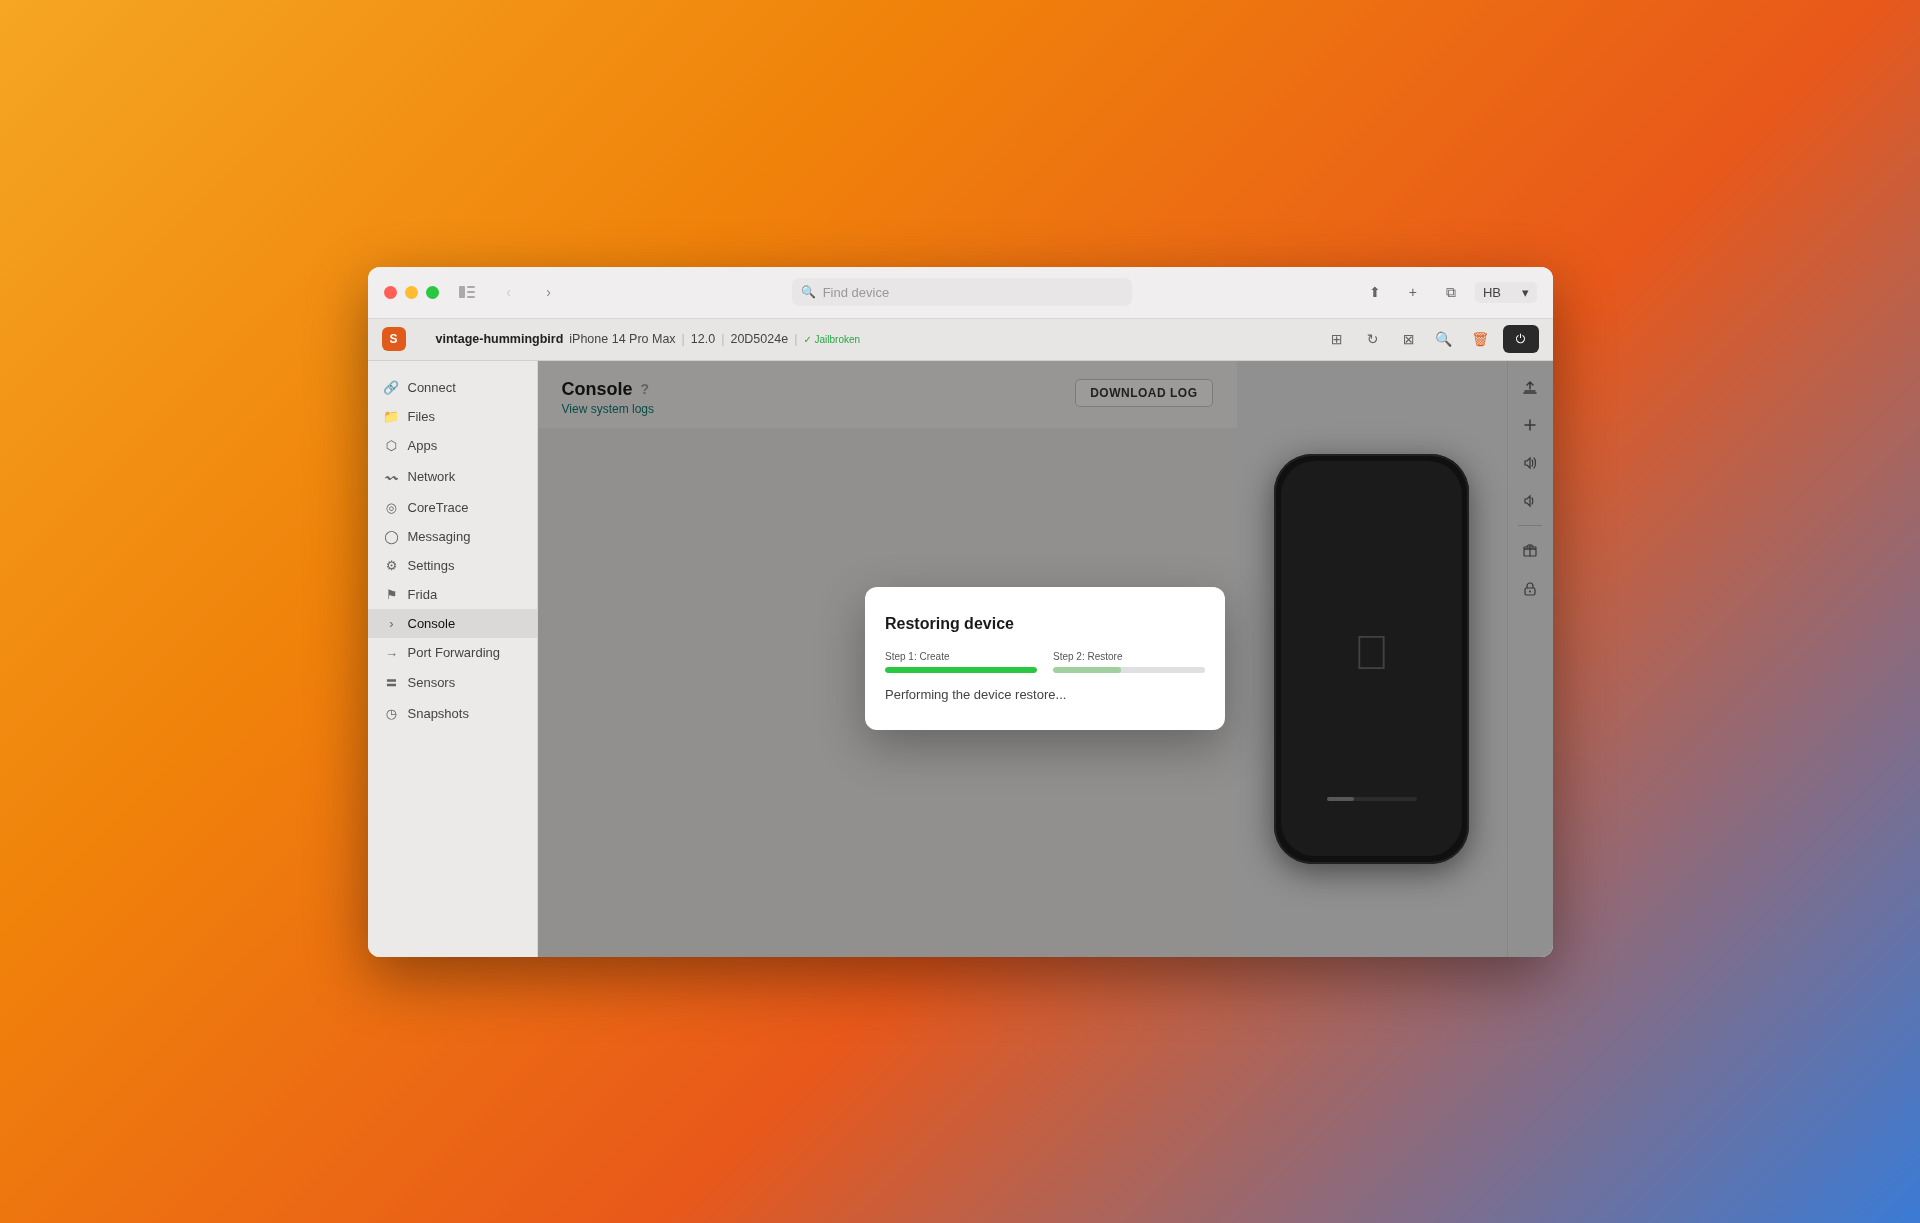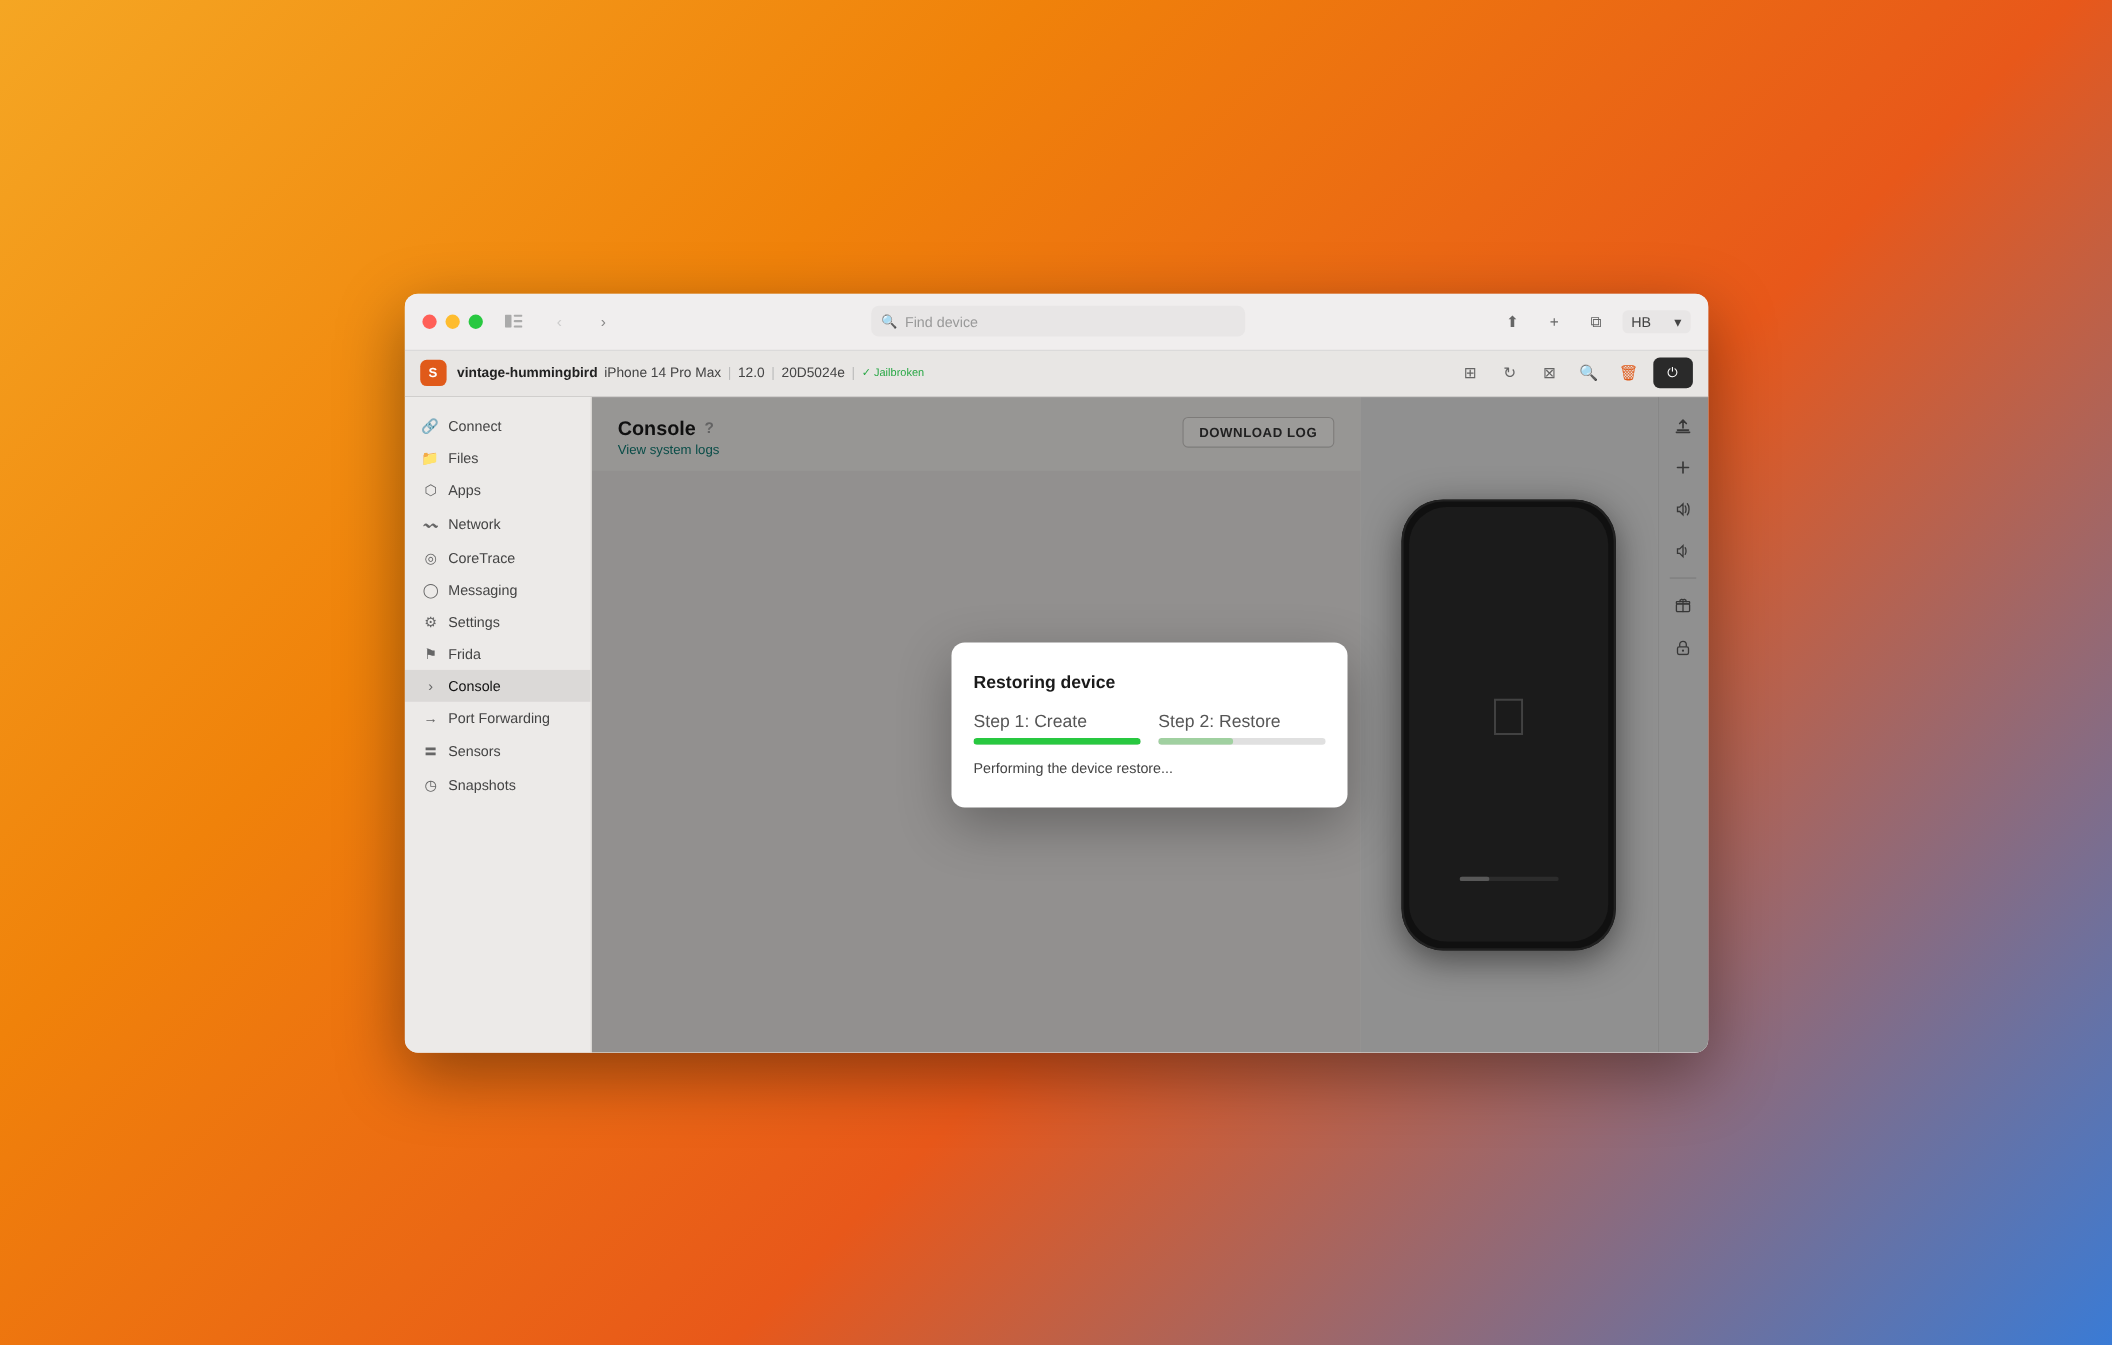--- a/index.html
+++ b/index.html
@@ -153,21 +153,21 @@
       color: white;
       flex-shrink: 0;
     }
     .device-info {
       font-size: 12.5px;
       color: #444;
       display: flex;
       align-items: center;
       gap: 6px;
     }
-    .device-name { font-weight: 600; color: #222; }
+    .device-name { font-weight: 600; color: #222; margin-left: 20px; }
     .device-separator { color: #bbb; }
     .jailbroken-badge {
       color: #28a745;
       font-size: 10px;
     }
     .device-bar-actions {
       margin-left: auto;
       display: flex;
       align-items: center;
       gap: 8px;
@@ -406,21 +406,21 @@
     }
     .modal-steps {
       display: flex;
       gap: 16px;
       margin-bottom: 10px;
     }
     .modal-step {
       flex: 1;
     }
     .step-label {
-      font-size: 16px;
+      font-size: 10px;
       color: #555;
       margin-bottom: 5px;
     }
     .step-bar-bg {
       height: 6px;
       background: #e0e0e0;
       border-radius: 3px;
       overflow: hidden;
     }
     .step-bar-fill {

